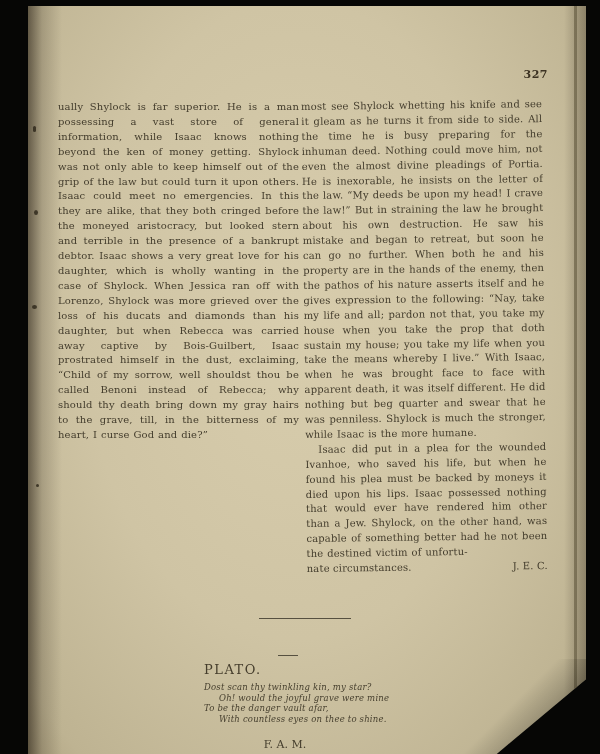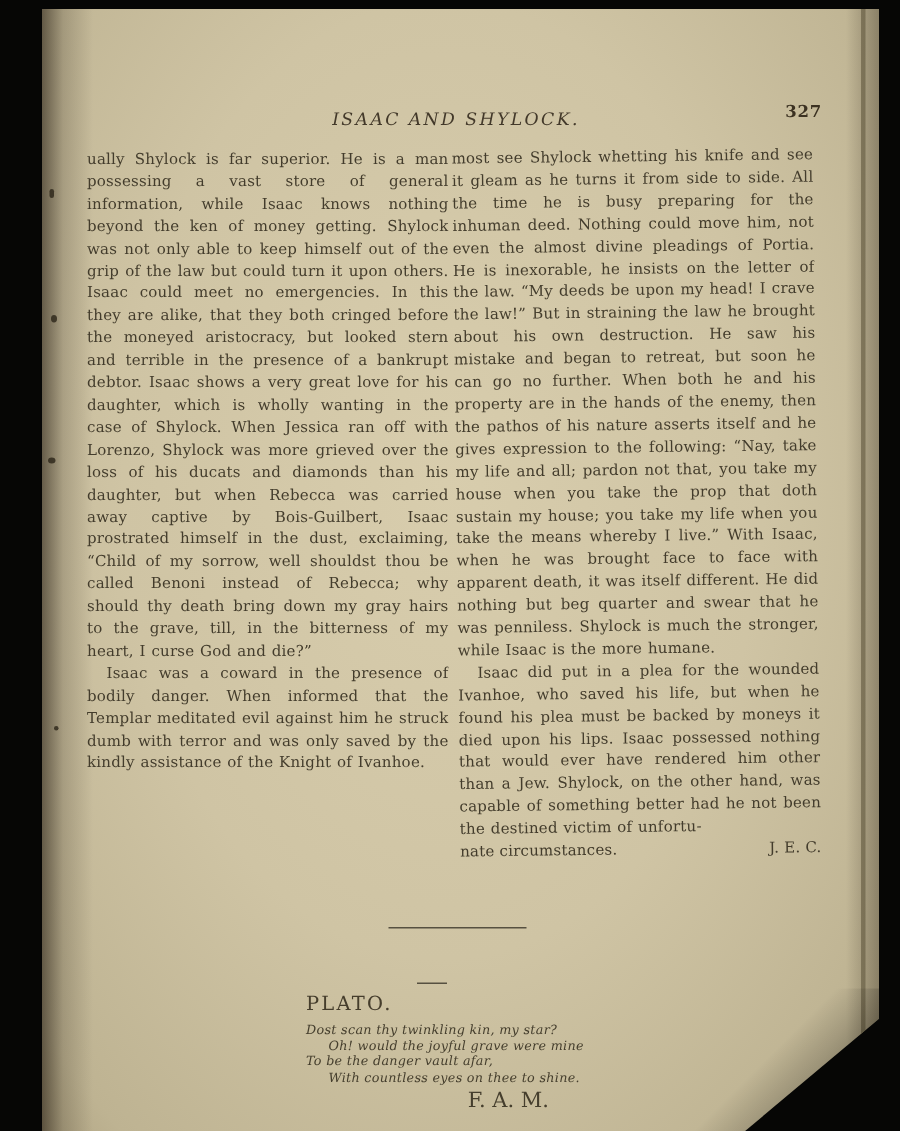--- a/index.html
+++ b/index.html
@@ -63,43 +63,41 @@
     border-top:1.4px solid #565040;
   }
 
   .epigram { position:absolute; left:0; top:645px; width:520px; text-align:center; }
   .ep-title { font-size:11px; letter-spacing:2.5px; color:#3e3627; }
   .ep-rule { width:20px; height:0; border-top:1px solid #565040; margin:4px auto 6px auto; }
   .ep-inner { display:inline-block; text-align:left; width:168px; }
   .ep-attr { font-size:13px; letter-spacing:1.5px; color:#453d2c; margin-bottom:5px; }
   .poem-line { font-size:8.5px; line-height:10.5px; color:#453e2d; letter-spacing:0.2px; white-space:nowrap;font-style:italic; }
   .poem-line.pindent { padding-left:15px; }
-  .ep-sig { font-size:14px; color:#453e2d; text-align:right; padding-right:6px; margin-top:2px; }
+  .ep-sig { font-size:11px; color:#453e2d; text-align:center; padding-right:6px; margin-top:14px; }
 </style>
 </head>
 <body>
 
 <div class="scan-page">
 
   <span class="ink-speck speck-a"></span>
   <span class="ink-speck speck-b"></span>
   <span class="ink-speck speck-c"></span>
   <span class="ink-speck speck-d"></span>
 
   <div class="text-block">
 
     <div class="page-header">
-      <span class="running-title">ISAAC AND SHYLOCK.</span>
       <span class="page-number">327</span>
     </div>
 
     <div class="columns">
       <div class="col col-left">
         <p class="para">ually Shylock is far superior.  He is a man possessing a vast store of general information, while Isaac knows nothing beyond the ken of money getting.  Shylock was not only able to keep himself out of the grip of the law but could turn it upon others.  Isaac could meet no emergencies.  In this they are alike, that they both cringed before the moneyed aristocracy, but looked stern and terrible in the presence of a bankrupt debtor.  Isaac shows a very great love for his daughter, which is wholly wanting in the case of Shylock.  When Jessica ran off with Lorenzo, Shylock was more grieved over the loss of his ducats and diamonds than his daughter, but when Rebecca was carried away captive by Bois-Guilbert, Isaac prostrated himself in the dust, exclaiming, “Child of my sorrow, well shouldst thou be called Benoni instead of Rebecca; why should thy death bring down my gray hairs to the grave, till, in the bitterness of my heart, I curse God and die?”</p>
-        <p class="para indent">Isaac was a coward in the presence of bodily danger.  When informed that the Templar meditated evil against him he struck dumb with terror and was only saved by the kindly assistance of the Knight of Ivanhoe.</p>
       </div>
       <div class="col col-right">
         <p class="para">most see Shylock whetting his knife and see it gleam as he turns it from side to side. All the time he is busy preparing for the inhuman deed.  Nothing could move him, not even the almost divine pleadings of Portia.  He is inexorable, he insists on the letter of the law.  “My deeds be upon my head!  I crave the law!”  But in straining the law he brought about his own destruction.  He saw his mistake and began to retreat, but soon he can go no further. When both he and his property are in the hands of the enemy, then the pathos of his nature asserts itself and he gives expression to the following: “Nay, take my life and all; pardon not that, you take my house when you take the prop that doth sustain my house; you take my life when you take the means whereby I live.”  With Isaac, when he was brought face to face with apparent death, it was itself different.  He did nothing but beg quarter and swear that he was penniless.  Shylock is much the stronger, while Isaac is the more humane.</p>
         <p class="para indent">Isaac did put in a plea for the wounded Ivanhoe, who saved his life, but when he found his plea must be backed by moneys it died upon his lips.  Isaac possessed nothing that would ever have rendered him other than a Jew.  Shylock, on the other hand, was capable of something better had he not been the destined victim of unfortu-</p>
         <div class="last-line">
           <span>nate circumstances.</span>
           <span>J. E. C.</span>
         </div>
       </div>
     </div>

